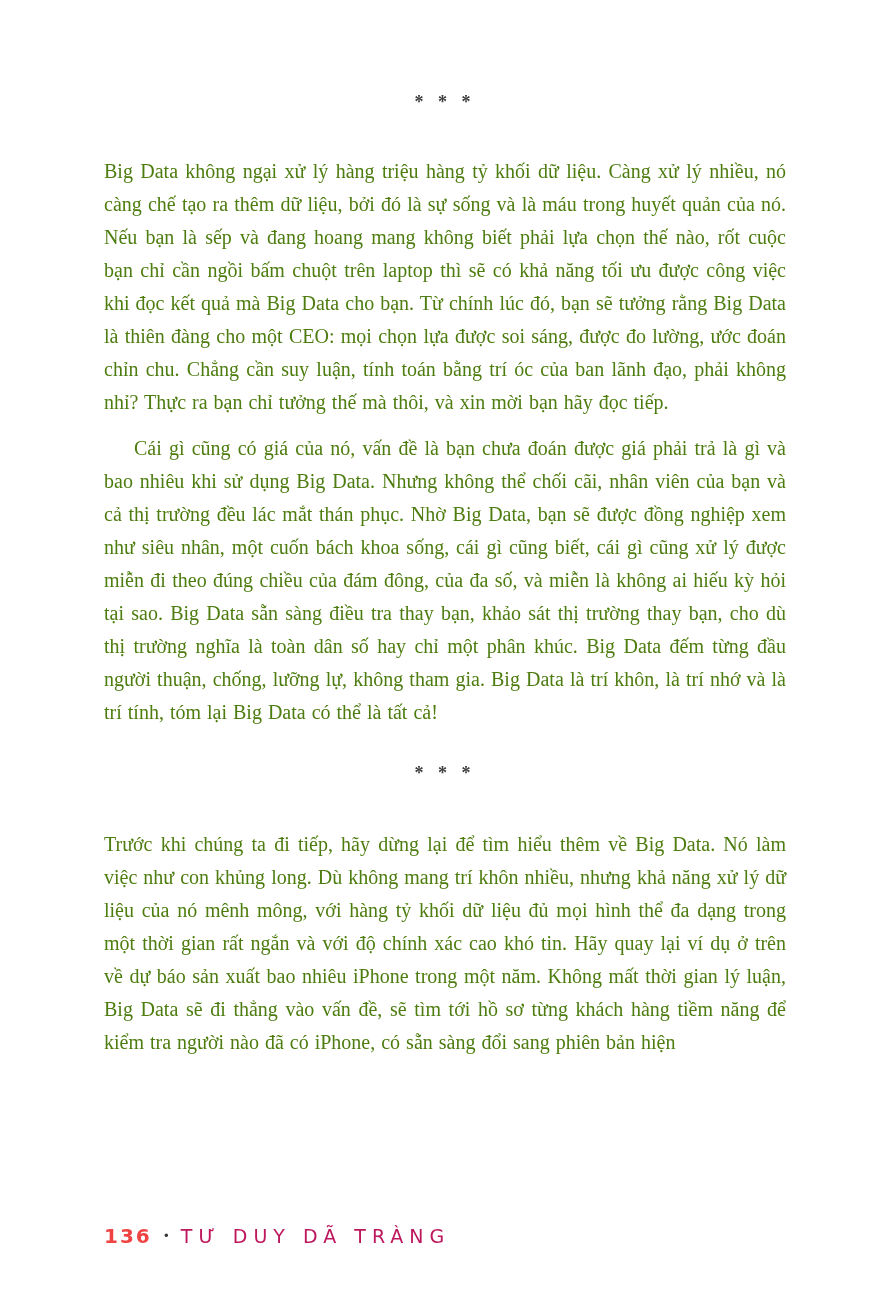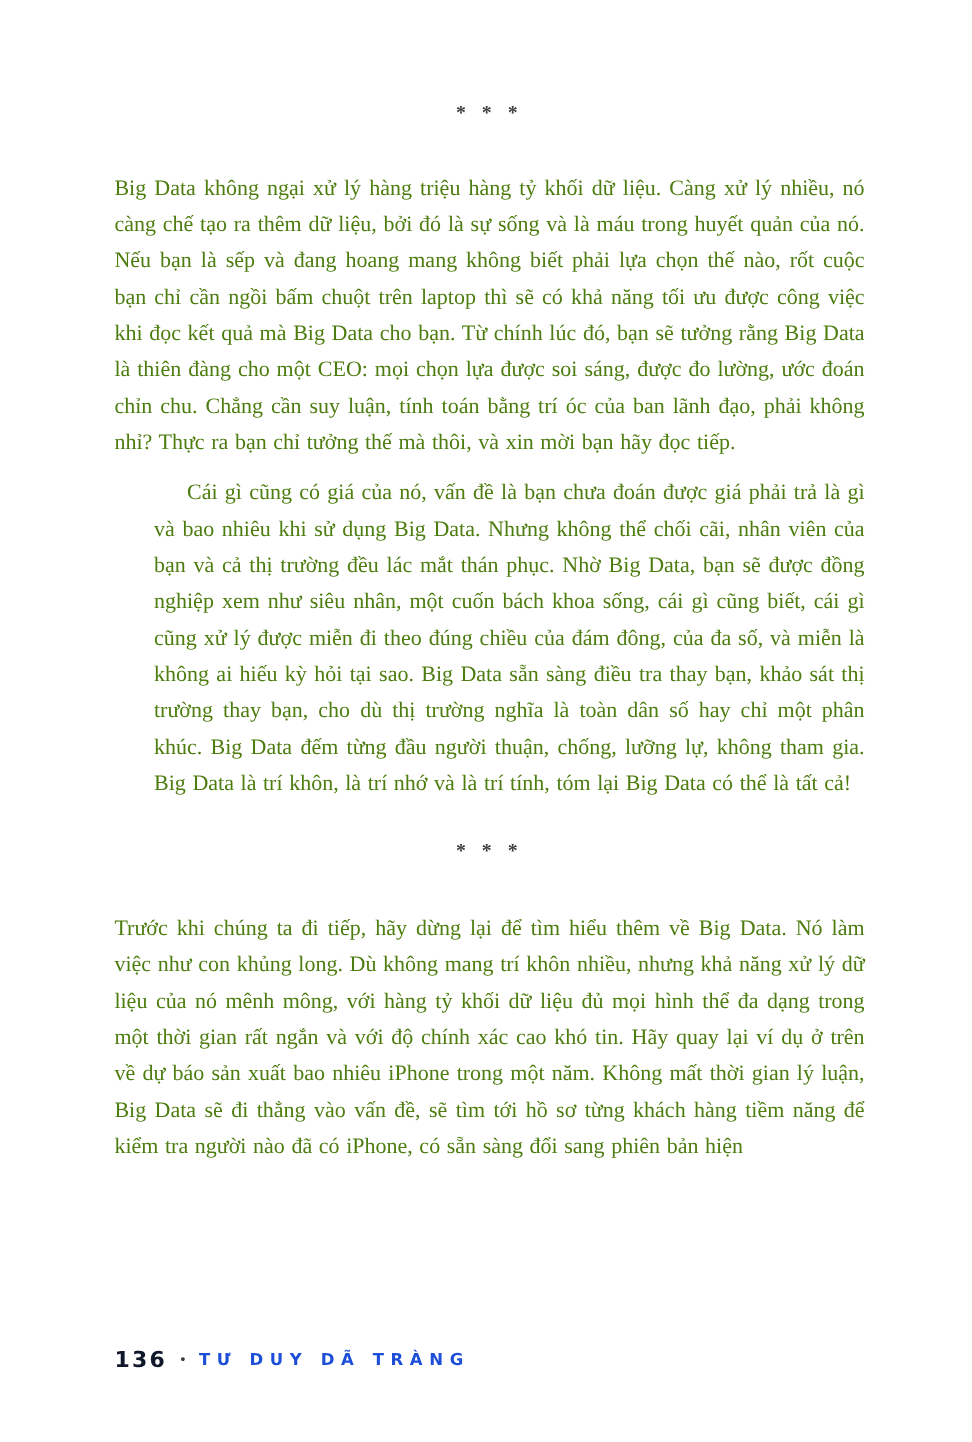--- a/index.html
+++ b/index.html
@@ -33,47 +33,46 @@
   .divider-mid { margin-top: 34px; margin-bottom: 44px; }
 
   p.para {
     font-size: 20px;
     line-height: 33px;
     text-align: justify;
     color: #4d7c0f;
     word-spacing: 1px;
   }
   p.para + p.para { margin-top: 13px; }
-  p.para.indent { text-indent: 30px; margin-left: 36px; }
+  p.para.indent { text-indent: 30px; }
 
   .footer {
     position: absolute;
     left: 104px;
     top: 1224px;
     display: flex;
     align-items: center;
     gap: 11px;
     font-family: "DejaVu Sans", "Liberation Sans", sans-serif;
   }
   .page-number {
     font-weight: bold;
     font-size: 20px;
     letter-spacing: 2px;
-    color: #0f172a;
+    color: #ef4444;
   }
   .footer-bullet {
     font-size: 12px;
     color: #3a3a3a;
     line-height: 1;
   }
   .book-title {
-    font-size: 15px;
+    font-size: 19px;
     letter-spacing: 6px;
-    color: #1d4ed8;
-    font-weight: bold;
+    color: #be185d;
   }
 </style>
 </head>
 <body>
 
 <div class="page">
 
   <div class="content">
 
     <div class="divider divider-top">* * *</div>

